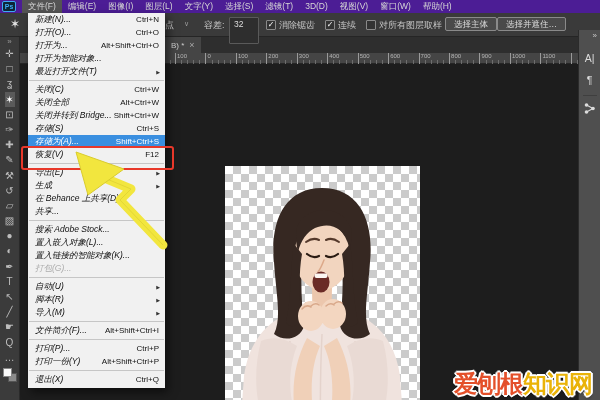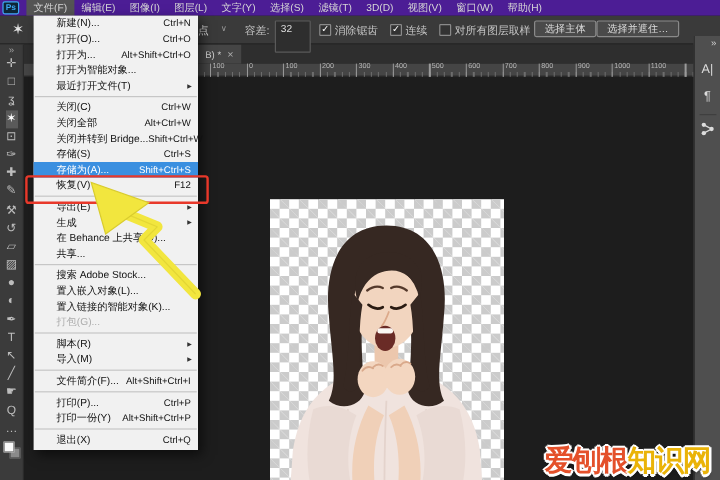--- a/index.html
+++ b/index.html
@@ -68,21 +68,21 @@
   #rightstrip{position:absolute;left:578px;top:30px;width:22px;height:370px;background:#4f4f4f;
               border-left:1px solid #2b2b2b;box-sizing:border-box;z-index:6;
               display:flex;flex-direction:column;align-items:center;}
   #strip-collapse{align-self:flex-end;margin:2px 3px 8px 0;font-size:8px;color:#c9c9c9;line-height:8px;}
   .ps-icon{height:22px;line-height:20px;font-size:10.5px;color:#dcdcdc;text-align:center;width:100%;}
   .strip-div{width:14px;height:1px;background:#3f3f3f;margin:3px 0 5px 0;}
   
   #filemenu{position:absolute;left:28px;top:13px;width:137px;background:#f1f1f1;z-index:50;
             box-shadow:3px 4px 9px rgba(0,0,0,.55);padding-bottom:2px;}
   .fm-row{height:13px;display:flex;align-items:center;}
-  .fm-label{font-size:8.5px;color:#111;padding-left:19px;white-space:nowrap;}
+  .fm-label{font-size:8.5px;color:#111;padding-left:7px;white-space:nowrap;font-style:italic;}
   .fm-fill{flex:1;}
   .fm-short{font-size:8px;color:#111;padding-right:6px;white-space:nowrap;}
   .fm-arrow{font-size:5px;color:#333;padding-right:5px;}
   .fm-row.hl{background:#3a8fe0;}
   .fm-row.hl .fm-label,.fm-row.hl .fm-short{color:#ffffff;}
   .fm-row.disabled .fm-label{color:#adadad;}
   .fm-sep{height:1px;background:#c6c6c6;margin:2px 1px;}
   
   #redbox{position:absolute;left:21px;top:146px;width:149px;height:20px;border:2px solid #e8382a;
           border-radius:3px;z-index:60;pointer-events:none;}
@@ -341,20 +341,25 @@
       <div class="fm-row">
         <span class="fm-label">置入链接的智能对象(K)...</span>
         <span class="fm-fill"></span>
       </div>
       <div class="fm-row disabled">
         <span class="fm-label">打包(G)...</span>
         <span class="fm-fill"></span>
       </div>
       <div class="fm-sep"></div>
       <div class="fm-row">
+        <span class="fm-label">自动(U)</span>
+        <span class="fm-fill"></span>
+        <span class="fm-arrow">▶</span>
+      </div>
+      <div class="fm-row">
         <span class="fm-label">脚本(R)</span>
         <span class="fm-fill"></span>
         <span class="fm-arrow">▶</span>
       </div>
       <div class="fm-row">
         <span class="fm-label">导入(M)</span>
         <span class="fm-fill"></span>
         <span class="fm-arrow">▶</span>
       </div>
       <div class="fm-sep"></div>

